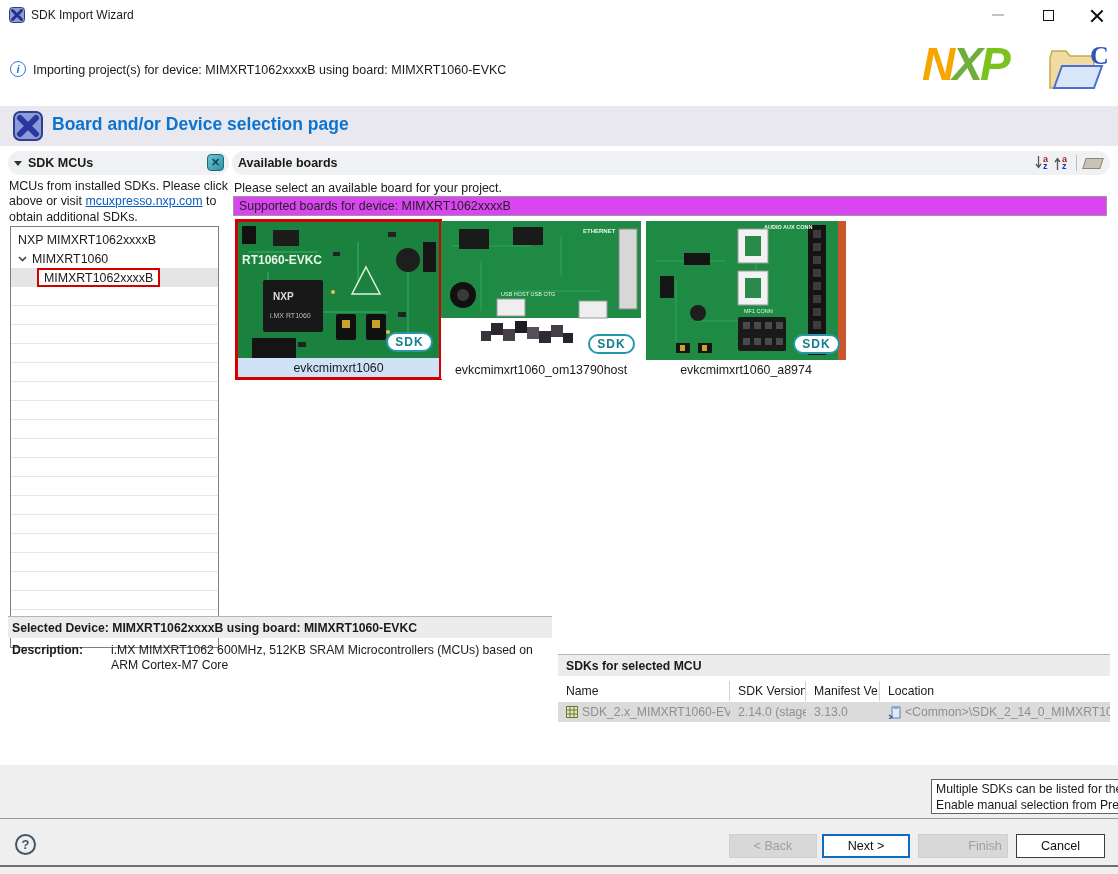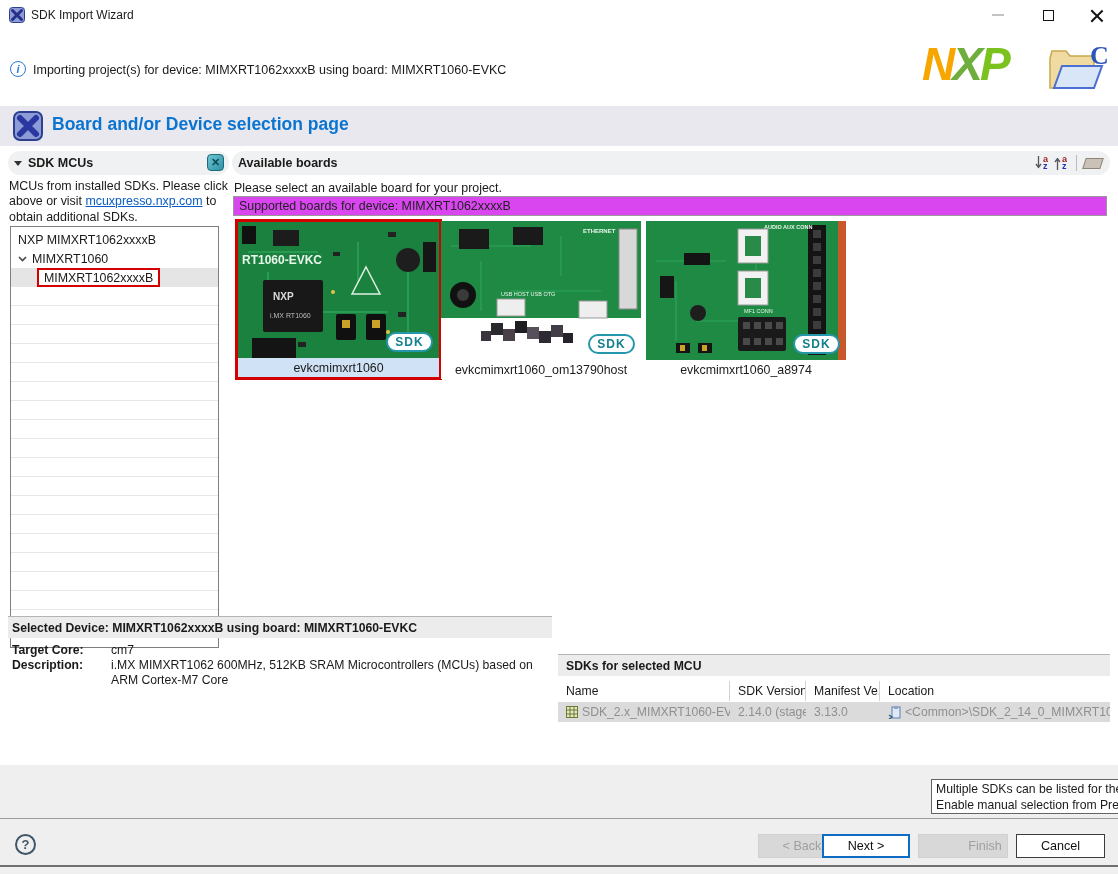--- a/index.html
+++ b/index.html
@@ -108,21 +108,21 @@
     font-size:12.2px; line-height:16px; padding:1px 4px; white-space:nowrap; overflow:hidden; }
 
   
   .foot-sep { left:0; top:818px; width:1118px; height:1px; background:#9c9c9c; }
   .footer { left:0; top:819px; width:1118px; height:47px; background:#efefef; }
   .help-circle { left:15px; top:834px; width:21px; height:21px; border:2px solid #3f5668; border-radius:50%;
     display:flex; align-items:center; justify-content:center; font-size:13px; font-weight:bold; color:#3f5668; cursor:pointer; }
   .btn { position:absolute; top:834px; height:24px; display:flex; align-items:center; justify-content:center;
     font-size:12.6px; font-family:"Liberation Sans", sans-serif; cursor:pointer; }
   .btn-disabled { background:#d8d8d8; color:#9f9f9f; border:1px solid #d0d0d0; cursor:default; }
-  .btn-back { left:758px; width:88px; }
+  .btn-back { left:729px; width:88px; }
   .btn-next { left:822px; width:88px; background:#fff; color:#111; border:2px solid #0e6cc2; }
   .btn-finish { left:918px; width:90px;padding-left:44px; }
   .btn-cancel { left:1016px; width:89px; background:#fff; color:#111; border:1px solid #3c3c3c; }
   .bottom-line { left:0; top:865px; width:1118px; height:2px; background:#707070; }
 </style>
 </head>
 <body>
 
 <div id="app">
   <div class="abs top-white"></div>
@@ -320,24 +320,20 @@
       <div class="sdk-badge">SDK</div>
     </div>
     <div class="tile-label">evkcmimxrt1060_a8974</div>
   </div>
 
   <div class="abs grp-left">
     <div class="grp-top"></div>
     <div class="grp-hdr">Selected Device: MIMXRT1062xxxxB using board: MIMXRT1060-EVKC</div>
     <div class="kv">
       <div class="kv-row">
-        <div class="kv-label">Target Core:</div>
-        <div class="kv-val">cm7</div>
-      </div>
-      <div class="kv-row">
         <div class="kv-label">Description:</div>
         <div class="kv-val">i.MX MIMXRT1062 600MHz, 512KB SRAM Microcontrollers (MCUs) based on ARM Cortex-M7 Core</div>
       </div>
     </div>
   </div>
 
   <div class="abs grp-right">
     <div class="grp-top"></div>
     <div class="grp-hdr" style="padding-left:8px">SDKs for selected MCU</div>
     <div class="tbl-hdr">

